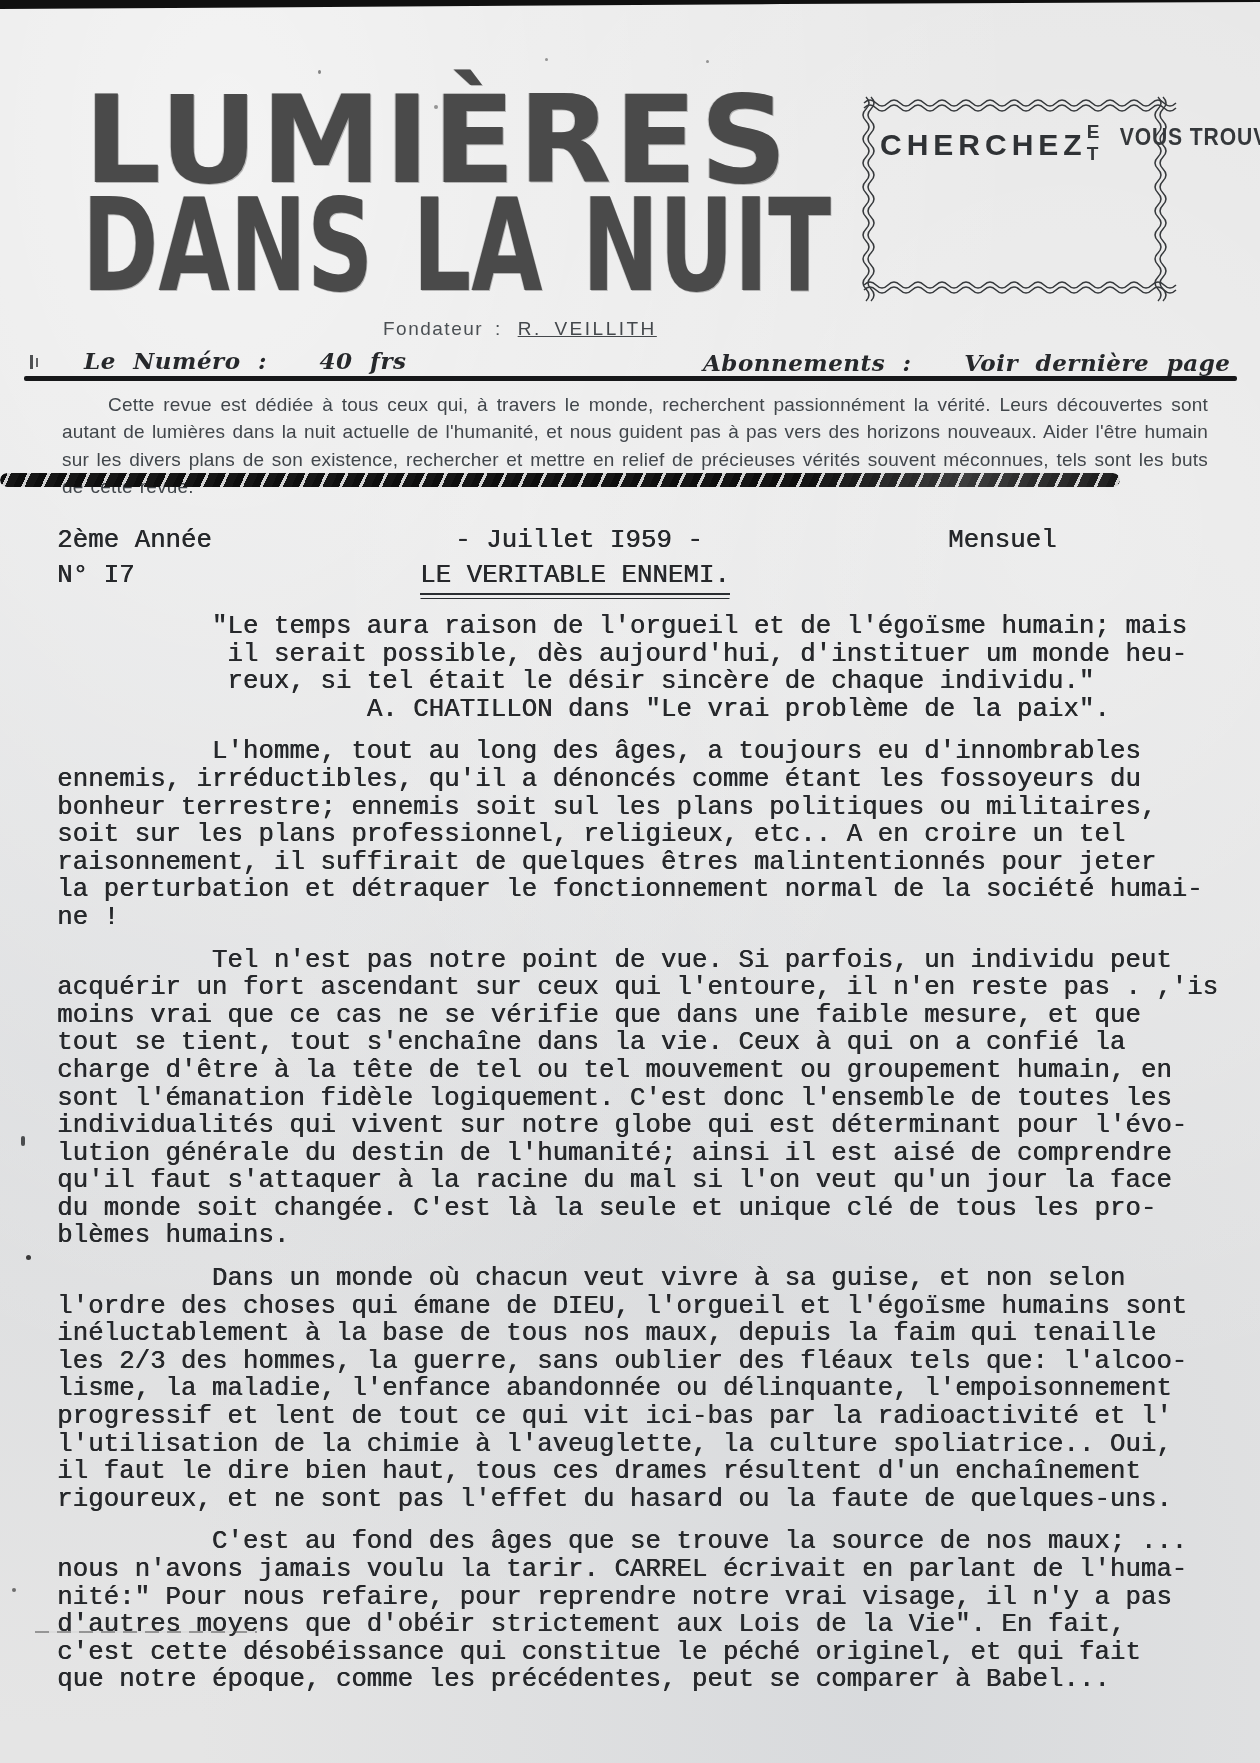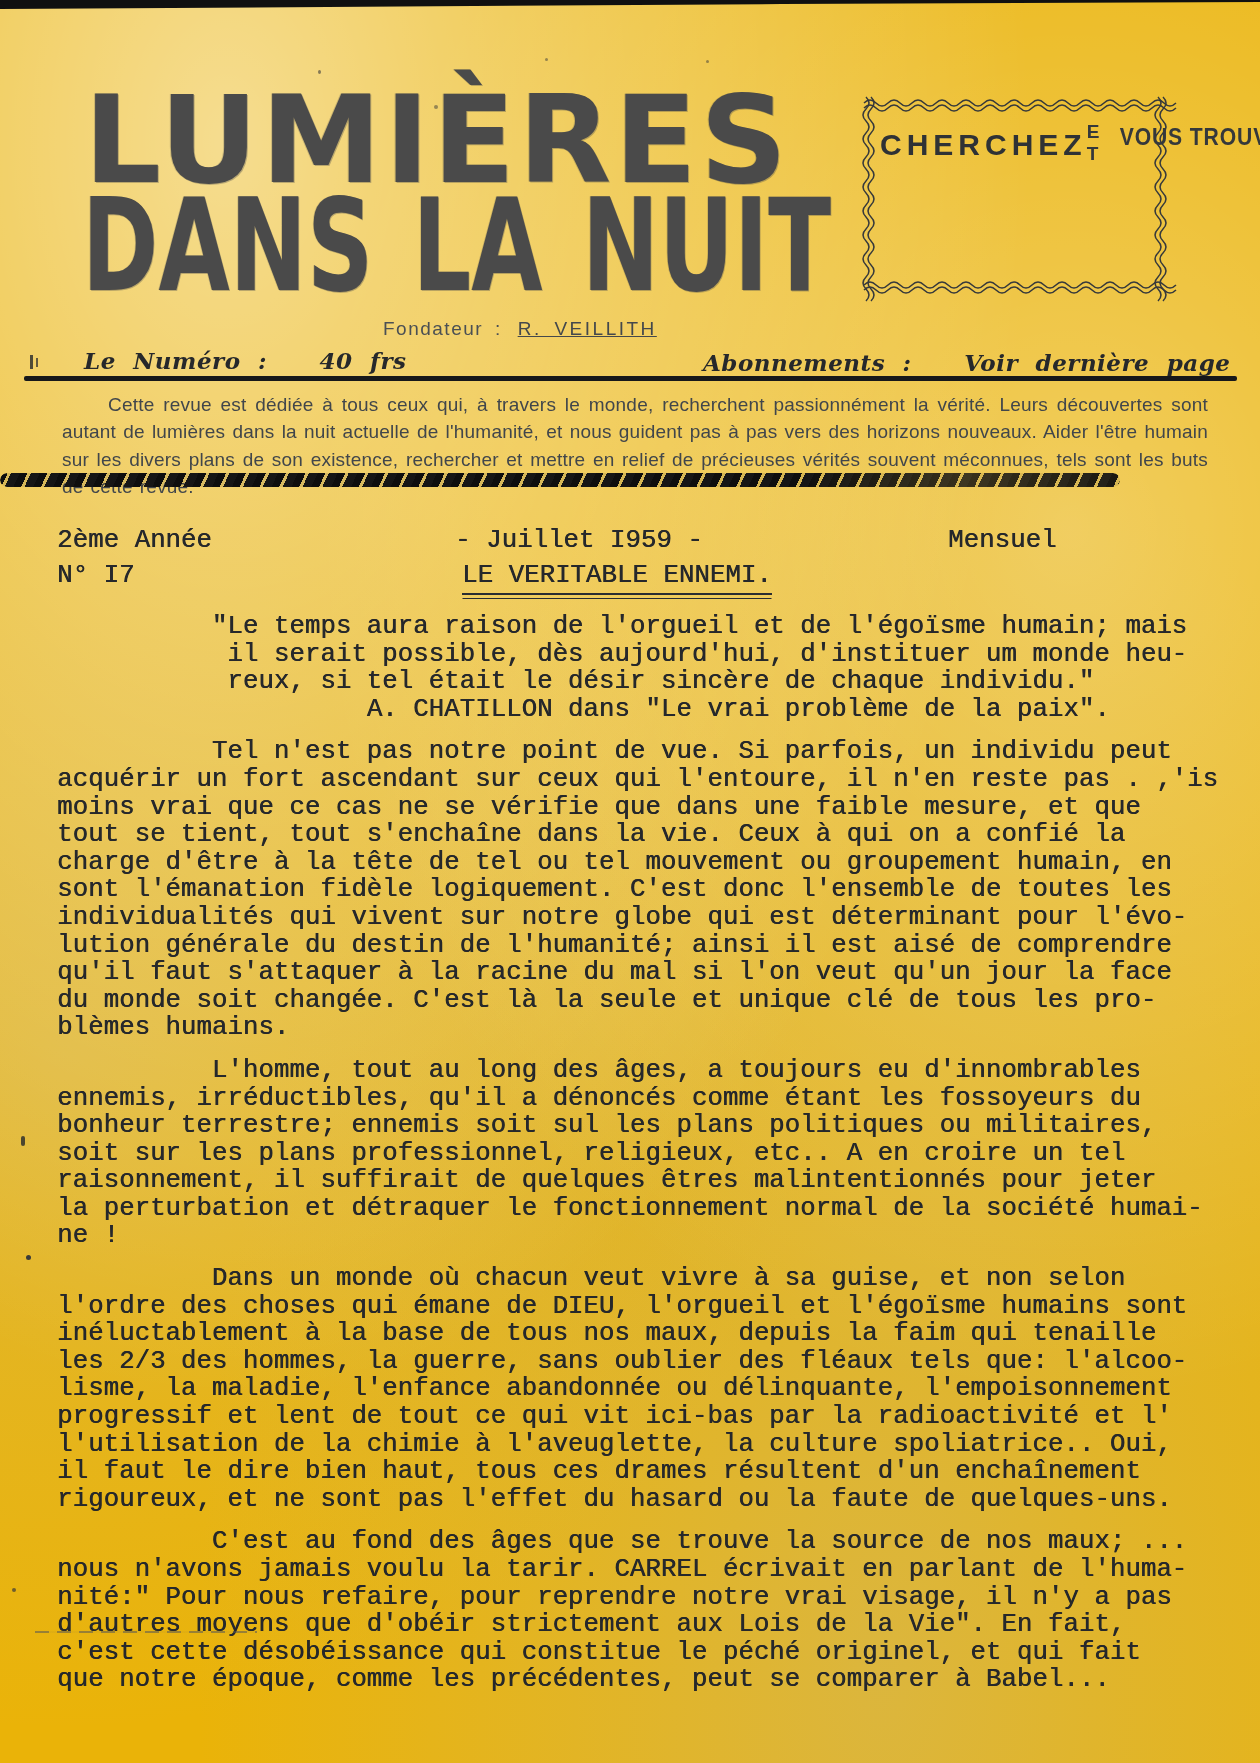--- a/index.html
+++ b/index.html
@@ -1,17 +1,17 @@
 <!DOCTYPE html>
 <html><head>
 <meta charset="utf-8">
 <style>
   html,body{margin:0;padding:0;background:#cfd3d8;}
   .page{position:relative;width:1260px;height:1763px;margin:0 auto;overflow:hidden;
-        background:#eab308;font-family:"Liberation Sans",sans-serif;}
+        background:#e5e5e5;font-family:"Liberation Sans",sans-serif;}
   .page::before{content:"";position:absolute;inset:0;pointer-events:none;
         background:
           radial-gradient(ellipse at 18% 8%, rgba(255,255,255,.55), rgba(255,255,255,0) 55%),
           radial-gradient(ellipse at 85% 30%, rgba(255,255,255,.35), rgba(255,255,255,0) 50%),
           radial-gradient(ellipse at 70% 95%, rgba(182,189,198,.28), rgba(182,189,198,0) 55%),
           radial-gradient(ellipse at 5% 60%, rgba(187,193,201,.22), rgba(187,193,201,0) 45%);}
   .scan-edge{position:absolute;left:0;top:0;width:1260px;height:9px;background:#101010;
         clip-path:polygon(0 0,100% 0,100% 22%,62% 45%,0 100%);}
 
   
@@ -53,21 +53,21 @@
         mask-image:linear-gradient(90deg,#000 0 72%,rgba(0,0,0,.82) 86%,rgba(0,0,0,.95) 100%);}
 
   
   .article{position:absolute;left:57px;top:527px;width:1190px;color:#26282b;
         font-family:"Liberation Mono","DejaVu Sans Mono",monospace;
         font-size:25.8px;line-height:27.6px;text-shadow:0.5px 0 0 currentColor;}
   .meta-row{position:relative;height:28px;margin-bottom:7px;}
   .meta-row .date{position:absolute;left:398px;top:0;}
   .meta-row .freq{position:absolute;left:891px;top:0;}
   .row2{position:relative;height:40px;margin-bottom:11px;}
-  .headline{position:absolute;left:363px;top:0;display:inline-block;margin-left:42px;}
+  .headline{position:absolute;left:363px;top:0;display:inline-block;}
   .headline::after{content:"";display:block;height:2.5px;background:#2a2d31;margin-top:3px;
         box-shadow:0 4.5px 0 -0.5px #2a2d31;}
   .tw{white-space:pre-wrap;margin:0 0 15px 0;}
 
   
   .sp{position:absolute;background:#3a3a3a;border-radius:50%;}
   .mark{position:absolute;background:#26282b;}
   .bottom-dash{position:absolute;left:35px;top:1631px;width:222px;height:2px;opacity:.55;
         background:repeating-linear-gradient(90deg,#555 0 14px,rgba(85,85,85,.1) 14px 22px);}
 </style>
@@ -126,38 +126,38 @@
       <span class="freq">Mensuel</span>
     </div>
     <div class="row2">
       <span class="num">N° I7</span>
       <span class="headline">LE VERITABLE ENNEMI.</span>
     </div>
     <div class="tw quote">          "Le temps aura raison de l'orgueil et de l'égoïsme humain; mais
            il serait possible, dès aujourd'hui, d'instituer um monde heu-
            reux, si tel était le désir sincère de chaque individu."
                     A. CHATILLON dans "Le vrai problème de la paix".</div>
+    <div class="tw para">          L'homme, tout au long des âges, a toujours eu d'innombrables
+ennemis, irréductibles, qu'il a dénoncés comme étant les fossoyeurs du
+bonheur terrestre; ennemis soit sul les plans politiques ou militaires,
+soit sur les plans professionnel, religieux, etc.. A en croire un tel
+raisonnement, il suffirait de quelques êtres malintentionnés pour jeter
+la perturbation et détraquer le fonctionnement normal de la société humai-
+ne !</div>
     <div class="tw para">          Tel n'est pas notre point de vue. Si parfois, un individu peut
 acquérir un fort ascendant sur ceux qui l'entoure, il n'en reste pas . ,'is
 moins vrai que ce cas ne se vérifie que dans une faible mesure, et que
 tout se tient, tout s'enchaîne dans la vie. Ceux à qui on a confié la
 charge d'être à la tête de tel ou tel mouvement ou groupement humain, en
 sont l'émanation fidèle logiquement. C'est donc l'ensemble de toutes les
 individualités qui vivent sur notre globe qui est déterminant pour l'évo-
 lution générale du destin de l'humanité; ainsi il est aisé de comprendre
 qu'il faut s'attaquer à la racine du mal si l'on veut qu'un jour la face
 du monde soit changée. C'est là la seule et unique clé de tous les pro-
 blèmes humains.</div>
-    <div class="tw para">          L'homme, tout au long des âges, a toujours eu d'innombrables
-ennemis, irréductibles, qu'il a dénoncés comme étant les fossoyeurs du
-bonheur terrestre; ennemis soit sul les plans politiques ou militaires,
-soit sur les plans professionnel, religieux, etc.. A en croire un tel
-raisonnement, il suffirait de quelques êtres malintentionnés pour jeter
-la perturbation et détraquer le fonctionnement normal de la société humai-
-ne !</div>
     <div class="tw para">          Dans un monde où chacun veut vivre à sa guise, et non selon
 l'ordre des choses qui émane de DIEU, l'orgueil et l'égoïsme humains sont
 inéluctablement à la base de tous nos maux, depuis la faim qui tenaille
 les 2/3 des hommes, la guerre, sans oublier des fléaux tels que: l'alcoo-
 lisme, la maladie, l'enfance abandonnée ou délinquante, l'empoisonnement
 progressif et lent de tout ce qui vit ici-bas par la radioactivité et l'
 l'utilisation de la chimie à l'aveuglette, la culture spoliatrice.. Oui,
 il faut le dire bien haut, tous ces drames résultent d'un enchaînement
 rigoureux, et ne sont pas l'effet du hasard ou la faute de quelques-uns.</div>
     <div class="tw para">          C'est au fond des âges que se trouve la source de nos maux; ...

